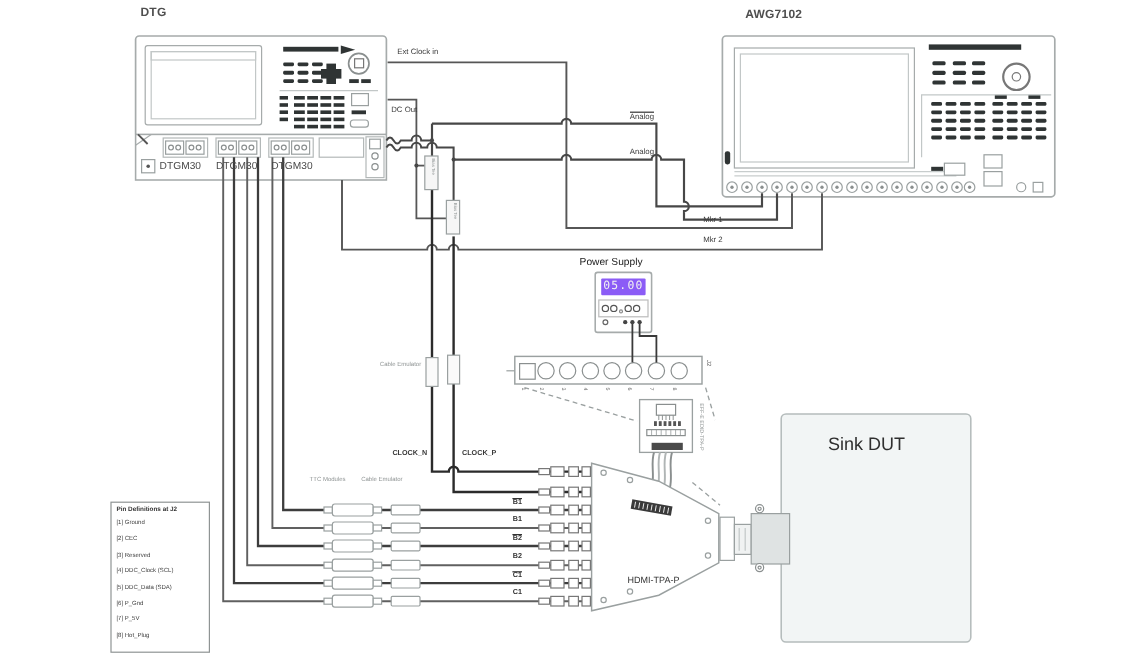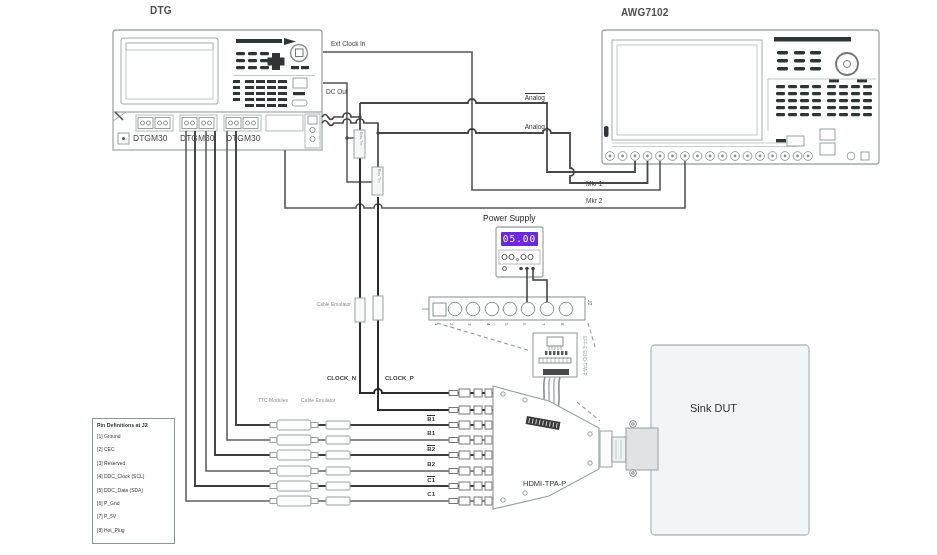--- a/index.html
+++ b/index.html
@@ -11,21 +11,21 @@
   .bold{font-weight:bold;font-size:6px;}
   .sm{font-size:5px;color:#8f9494;}
   .tiny{font-size:3.6px;color:#8f9494;}
   .rot{transform-origin:0 0;transform:rotate(90deg);}
   .right{text-align:right;}
   .center{text-align:left;}
   .ov{display:inline-block;border-top:1px solid #333;line-height:1.2;}
   .rowlbl{position:absolute;left:405px;width:30px;text-align:right;font-size:6px;
           font-weight:bold;color:#333;line-height:1.1;}
   .pinnum{font-size:4.4px;color:#666;}
-  .disp{position:absolute;left:501px;top:232px;width:37px;height:14px;background:#6d28d9;
+  .disp{position:absolute;left:501px;top:232px;width:37px;height:14px;background:#8b5cf6;
         color:#f2f2f2;font-family:"DejaVu Sans Mono",monospace;font-size:9.5px;
         text-align:center;line-height:14px;letter-spacing:1px;border-radius:1px;}
   .pindef{position:absolute;left:92px;top:418px;width:83px;height:126px;border:1px solid #8f9494;
           background:#fff;box-sizing:border-box;padding:3px 0 0 4px;}
   .pdtitle{font-size:5.3px;font-weight:bold;color:#333;margin-bottom:2px;}
   .pdrow{font-size:5px;color:#3d3d3d;line-height:13.4px;}
 </style>
 </head>
 <body>
 
@@ -394,42 +394,42 @@
         <rect x="600" y="431" width="12" height="36" fill="#fff" stroke="#9aa0a0"></rect>
         <rect x="612" y="437" width="14" height="25" fill="#f0f2f2" stroke="#9aa0a0"></rect>
         <line x1="616" y1="440" x2="616" y2="459" stroke="#c2c7c7"></line>
         <line x1="621" y1="440" x2="621" y2="459" stroke="#c2c7c7"></line>
         <rect x="626" y="428" width="32" height="42" fill="#dfe3e3" stroke="#9aa0a0"></rect>
         <circle cx="633" cy="473" r="3.4" fill="#fff" stroke="#8a8f8f"></circle>
         <circle cx="633" cy="473" r="1.3" fill="none" stroke="#8a8f8f"></circle>
       </g>
     </svg>
 
-  <div class="lbl title" style="left:117px;top:5px;margin-left:33px;">DTG</div>
+  <div class="lbl title" style="left:117px;top:5px;">DTG</div>
   <div class="lbl title" style="left:621px;top:7px;">AWG7102</div>
 
   <div class="lbl" style="left:331px;top:40px;">Ext Clock in</div>
   <div class="lbl" style="left:326px;top:88px;">DC Out</div>
   <div class="lbl right" style="left:487px;top:93px;width:58px;"><span class="ov">Analog</span></div>
   <div class="lbl right" style="left:487px;top:123px;width:58px;">Analog</div>
   <div class="lbl" style="left:586px;top:180px;">Mkr 1</div>
   <div class="lbl" style="left:586px;top:197px;">Mkr 2</div>
   <div class="lbl right bold" style="left:314px;top:375px;width:42px;">CLOCK_N</div>
   <div class="lbl bold" style="left:385px;top:375px;">CLOCK_P</div>
 
   <div class="lbl sm right" style="left:294px;top:302px;width:57px;">Cable Emulator</div>
   <div class="lbl sm center" style="left:258px;top:398px;width:60px;">TTC Modules</div>
   <div class="lbl sm center" style="left:301px;top:398px;width:60px;">Cable Emulator</div>
   <div class="lbl tiny rot" style="left:363px;top:132px;">Bias Tee</div>
   <div class="lbl tiny rot" style="left:381px;top:169px;">Bias Tee</div>
 
   <div class="lbl center" style="left:483px;top:214px;width:74px;font-size:8.5px;color:#222;">Power Supply</div>
   <div class="disp">05.00</div>
 
-  <div class="lbl center" style="left:690px;top:362px;width:80px;font-size:11px;color:#2f2f2f;margin-top:40px;">Sink DUT</div>
+  <div class="lbl center" style="left:690px;top:362px;width:80px;font-size:15px;color:#2f2f2f;">Sink DUT</div>
   <div class="lbl" style="left:523px;top:480px;font-size:7.5px;color:#333;">HDMI-TPA-P</div>
   <div class="lbl rot" style="left:587px;top:336px;font-size:4.5px;color:#8f9494;">EFF-E EDID-TPA-P</div>
   <div class="lbl rot" style="left:592px;top:300px;font-size:5px;color:#666;">J2</div>
 
   <div class="pindef">
     <div class="pdtitle">Pin Definitions at J2</div>
     <div id="pdrows">
         <div class="pdrow">[1] Ground</div>
         <div class="pdrow">[2] CEC</div>
         <div class="pdrow">[3] Reserved</div>

